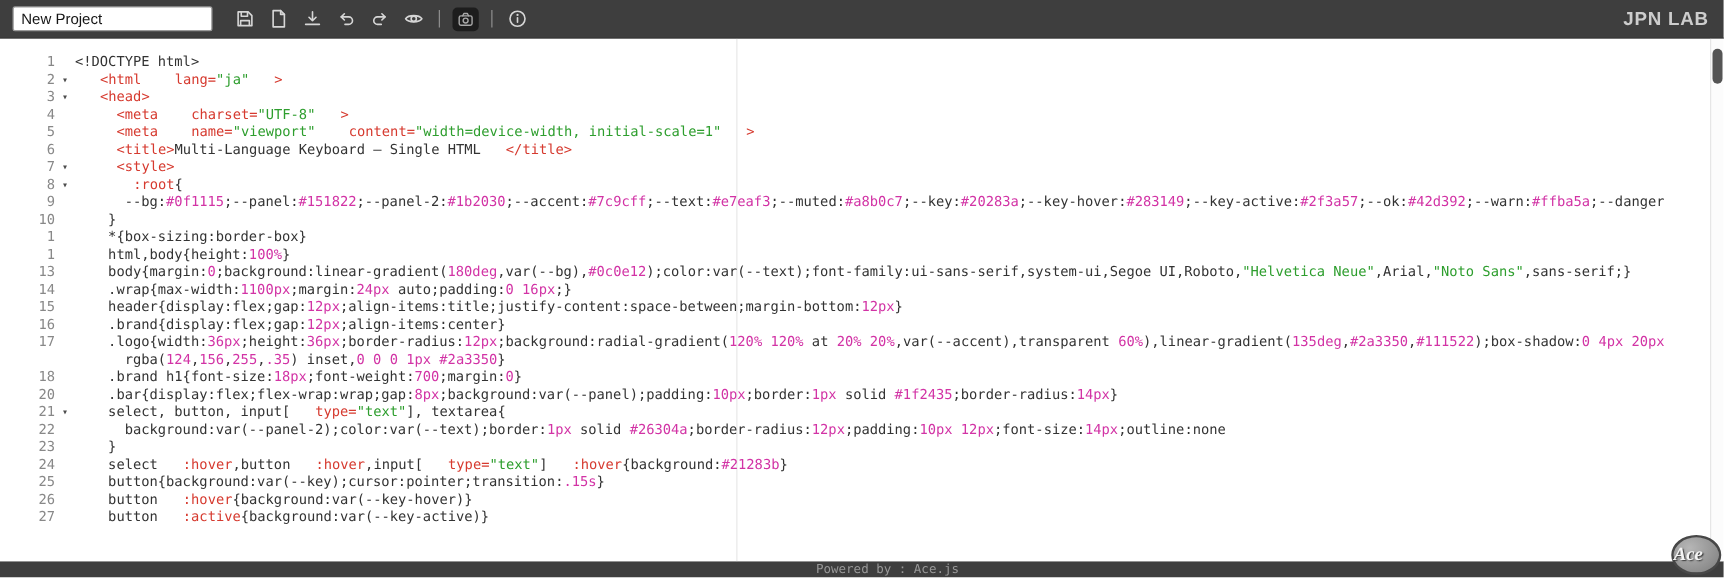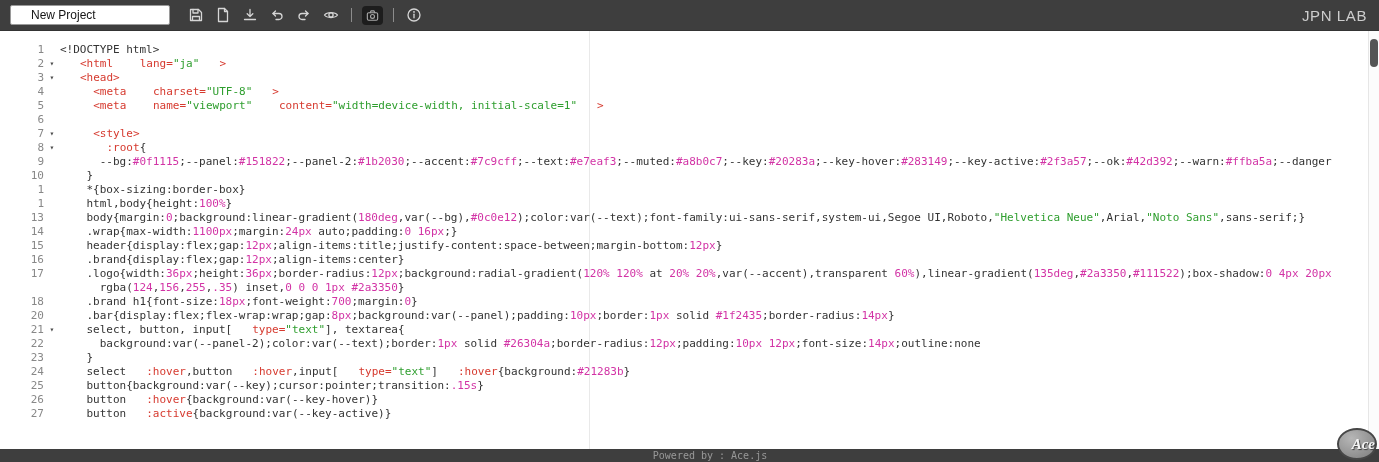--- a/index.html
+++ b/index.html
@@ -8,36 +8,36 @@
     font-family:"Liberation Sans",sans-serif;
   }
   .app{position:relative;width:1379px;height:462px;display:flex;flex-direction:column;}
 
   
   .toolbar{
     height:31px;flex:0 0 31px;background:#3e3e3e;border-bottom:1px solid #343434;
     display:flex;align-items:center;padding:0 10px;gap:6px;box-sizing:border-box;
   }
   .project-input{
-    width:160px;height:20px;box-sizing:border-box;font-size:12px;padding:1px 20px;
+    width:160px;height:20px;box-sizing:border-box;font-size:12px;padding:1px 6px;
     border:1px solid #9a9a9a;border-radius:2px;background:#fff;color:#151515;outline:none;
     font-family:"Liberation Sans",sans-serif;
   }
   .tools{display:flex;align-items:center;gap:7px;margin-left:10px;}
   .tool-btn{width:20px;height:20px;display:flex;align-items:center;justify-content:center;cursor:pointer;}
   .tool-btn svg{display:block;}
   .tool-stroke{stroke:#d6d6d6;fill:none;stroke-width:1.3;stroke-linecap:round;stroke-linejoin:round;}
   .tool-divider{width:1px;height:14px;background:#8c8c8c;margin:0 3px;}
   .shot-btn{
     width:21px;height:19px;background:#1d1d1d;border-radius:4px;
     display:flex;align-items:center;justify-content:center;cursor:pointer;
   }
   .shot-btn .cam-stroke{stroke:#a8a8a8;fill:none;stroke-width:1.2;stroke-linecap:round;stroke-linejoin:round;}
   .brand-label{
-    margin-left:auto;color:#cdcdcd;font-weight:normal;font-size:15px;letter-spacing:.6px;
+    margin-left:auto;color:#cdcdcd;font-weight:bold;font-size:15px;letter-spacing:.6px;
     padding-right:2px;user-select:none;
   }
 
   
   .editor{
     position:relative;flex:1 1 auto;background:#ffffff;overflow:hidden;
     font-family:"DejaVu Sans Mono",monospace;font-size:11px;
   }
   .print-margin{position:absolute;top:0;bottom:0;left:589px;width:1px;background:#e9e9e9;}
   .lines{position:relative;padding-top:12px;}
@@ -67,21 +67,21 @@
     height:13px;flex:0 0 13px;background:#3e3e3e;color:#989898;
     font-family:"DejaVu Sans Mono",monospace;font-size:10px;line-height:13px;
     display:flex;align-items:flex-end;justify-content:center;padding-left:41px;
   }
 
   
   .ace-badge{
     position:absolute;right:2px;bottom:2px;width:40px;height:32px;z-index:5;
     background:radial-gradient(ellipse at 35% 30%, #b6b6b6, #7d7d7d);
     border:2px solid #474747;border-radius:50%;
-    display:flex;align-items:center;justify-content:flex-end;box-sizing:border-box;
+    display:flex;align-items:center;justify-content:flex-start;box-sizing:border-box;
   }
   .ace-badge span{
     font-family:"Liberation Serif",serif;font-style:italic;font-weight:bold;
     color:#f4f4f4;font-size:15px;text-shadow:1px 1px 1px #3a3a3a;user-select:none;
   }
 </style>
 </head>
 <body>
 
 <div class="app">
@@ -152,21 +152,21 @@
   </header>
 
   <div class="editor">
     <div class="print-margin"></div>
     <div class="lines">
         <div class="code-row"><span class="gutter-num">1</span><span class="fold"></span><span class="code-text"><span class="tk-p">&lt;!DOCTYPE html&gt;</span></span></div>
         <div class="code-row"><span class="gutter-num">2</span><span class="fold">▾</span><span class="code-text"><span class="tk-t">&lt;html</span><span class="tk-p"> </span><span class="tk-t">lang=</span><span class="tk-s">"ja"</span><span class="tk-t">&gt;</span></span></div>
         <div class="code-row"><span class="gutter-num">3</span><span class="fold">▾</span><span class="code-text"><span class="tk-t">&lt;head&gt;</span></span></div>
         <div class="code-row"><span class="gutter-num">4</span><span class="fold"></span><span class="code-text"><span class="tk-p">  </span><span class="tk-t">&lt;meta</span><span class="tk-p"> </span><span class="tk-t">charset=</span><span class="tk-s">"UTF-8"</span><span class="tk-t">&gt;</span></span></div>
         <div class="code-row"><span class="gutter-num">5</span><span class="fold"></span><span class="code-text"><span class="tk-p">  </span><span class="tk-t">&lt;meta</span><span class="tk-p"> </span><span class="tk-t">name=</span><span class="tk-s">"viewport"</span><span class="tk-p"> </span><span class="tk-t">content=</span><span class="tk-s">"width=device-width, initial-scale=1"</span><span class="tk-t">&gt;</span></span></div>
-        <div class="code-row"><span class="gutter-num">6</span><span class="fold"></span></div>
+        <div class="code-row"><span class="gutter-num">6</span><span class="fold"></span><span class="code-text"><span class="tk-p">  </span><span class="tk-t">&lt;title&gt;</span><span class="tk-p">Multi-Language Keyboard — Single HTML</span><span class="tk-t">&lt;/title&gt;</span></span></div>
         <div class="code-row"><span class="gutter-num">7</span><span class="fold">▾</span><span class="code-text"><span class="tk-p">  </span><span class="tk-t">&lt;style&gt;</span></span></div>
         <div class="code-row"><span class="gutter-num">8</span><span class="fold">▾</span><span class="code-text"><span class="tk-p">    </span><span class="tk-t">:root</span><span class="tk-p">{</span></span></div>
         <div class="code-row"><span class="gutter-num">9</span><span class="fold"></span><span class="code-text"><span class="tk-p">      --bg:</span><span class="tk-n">#0f1115</span><span class="tk-p">;--panel:</span><span class="tk-n">#151822</span><span class="tk-p">;--panel-2:</span><span class="tk-n">#1b2030</span><span class="tk-p">;--accent:</span><span class="tk-n">#7c9cff</span><span class="tk-p">;--text:</span><span class="tk-n">#e7eaf3</span><span class="tk-p">;--muted:</span><span class="tk-n">#a8b0c7</span><span class="tk-p">;--key:</span><span class="tk-n">#20283a</span><span class="tk-p">;--key-hover:</span><span class="tk-n">#283149</span><span class="tk-p">;--key-active:</span><span class="tk-n">#2f3a57</span><span class="tk-p">;--ok:</span><span class="tk-n">#42d392</span><span class="tk-p">;--warn:</span><span class="tk-n">#ffba5a</span><span class="tk-p">;--danger</span></span></div>
         <div class="code-row"><span class="gutter-num">10</span><span class="fold"></span><span class="code-text"><span class="tk-p">    }</span></span></div>
         <div class="code-row"><span class="gutter-num">1</span><span class="fold"></span><span class="code-text"><span class="tk-p">    *{box-sizing:border-box}</span></span></div>
         <div class="code-row"><span class="gutter-num">1</span><span class="fold"></span><span class="code-text"><span class="tk-p">    html,body{height:</span><span class="tk-n">100%</span><span class="tk-p">}</span></span></div>
         <div class="code-row"><span class="gutter-num">13</span><span class="fold"></span><span class="code-text"><span class="tk-p">    body{margin:</span><span class="tk-n">0</span><span class="tk-p">;background:linear-gradient(</span><span class="tk-n">180deg</span><span class="tk-p">,var(--bg),</span><span class="tk-n">#0c0e12</span><span class="tk-p">);color:var(--text);font-family:ui-sans-serif,system-ui,Segoe UI,Roboto,</span><span class="tk-s">"Helvetica Neue"</span><span class="tk-p">,Arial,</span><span class="tk-s">"Noto Sans"</span><span class="tk-p">,sans-serif;}</span></span></div>
         <div class="code-row"><span class="gutter-num">14</span><span class="fold"></span><span class="code-text"><span class="tk-p">    .wrap{max-width:</span><span class="tk-n">1100px</span><span class="tk-p">;margin:</span><span class="tk-n">24px</span><span class="tk-p"> auto;padding:</span><span class="tk-n">0</span><span class="tk-p"> </span><span class="tk-n">16px</span><span class="tk-p">;}</span></span></div>
         <div class="code-row"><span class="gutter-num">15</span><span class="fold"></span><span class="code-text"><span class="tk-p">    header{display:flex;gap:</span><span class="tk-n">12px</span><span class="tk-p">;align-items:title;justify-content:space-between;margin-bottom:</span><span class="tk-n">12px</span><span class="tk-p">}</span></span></div>
         <div class="code-row"><span class="gutter-num">16</span><span class="fold"></span><span class="code-text"><span class="tk-p">    .brand{display:flex;gap:</span><span class="tk-n">12px</span><span class="tk-p">;align-items:center}</span></span></div>

